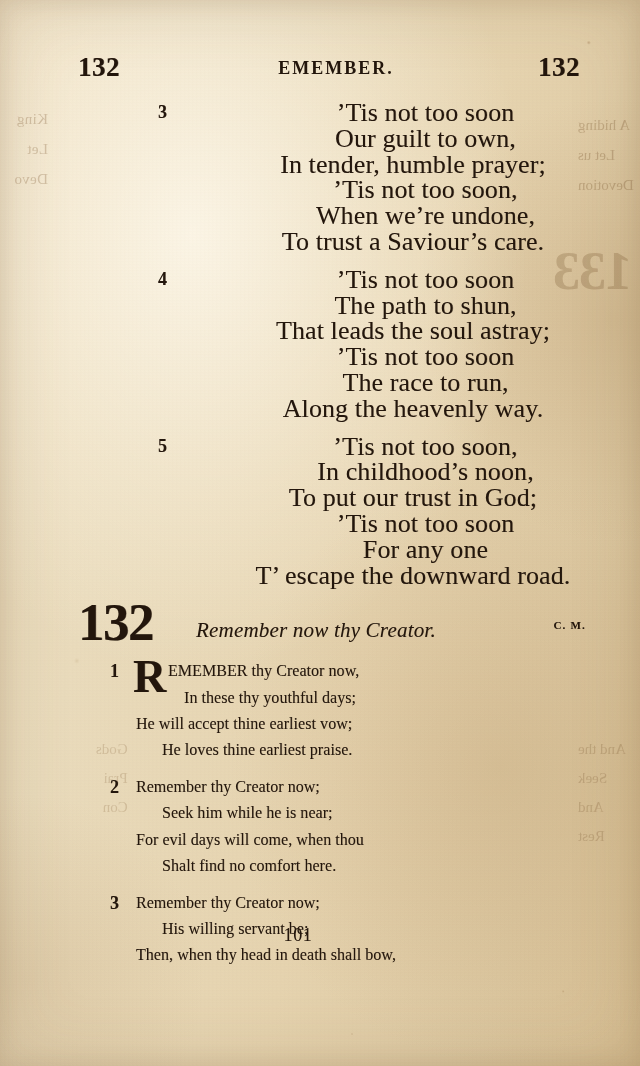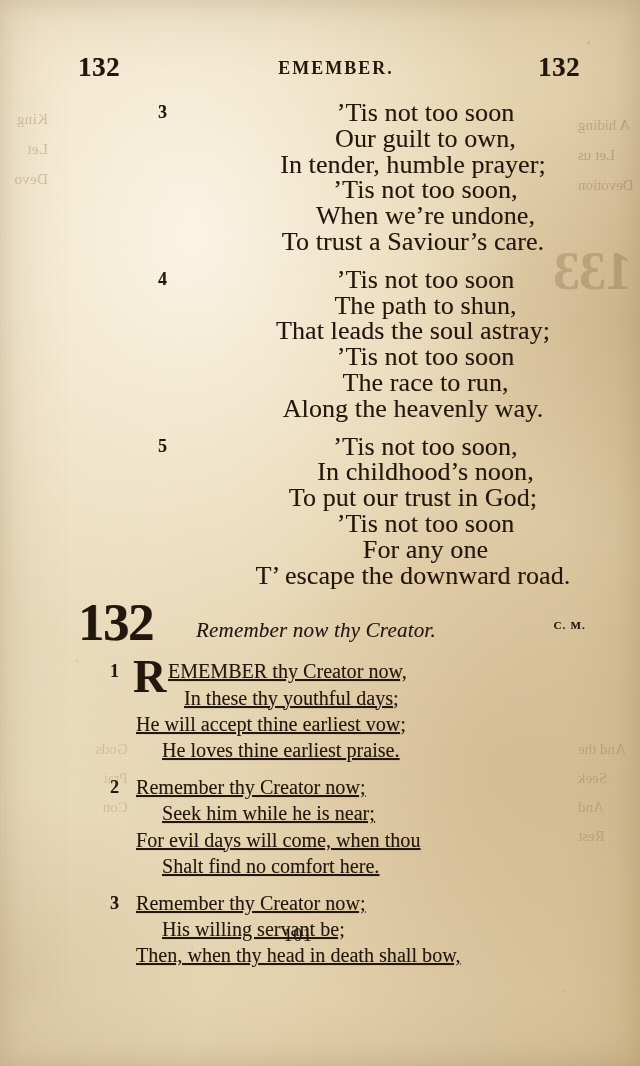--- a/index.html
+++ b/index.html
@@ -166,26 +166,25 @@
     top: 17px;
     font-size: 11px;
     font-weight: 700;
     letter-spacing: 1.2px;
     text-shadow: 0.3px 0.25px 0 rgba(40,24,10,0.35);
   }
 
   
   .cm-stanza { position: relative; margin-bottom: 11px; }
   .cm-line {
-    font-size: 20px;
+    font-size: 16px;
     line-height: 26.2px;
     white-space: pre;
     letter-spacing: 0.05px;
     text-shadow: 0.35px 0.25px 0 rgba(40,24,10,0.30);
-    text-decoration: underline;
   }
   .cm-a { padding-left: 136px; }   
   .cm-b { padding-left: 162px; }   
   .cm-num {
     position: absolute;
     left: 110px;
     top: 0;
     font-size: 18px;
     font-weight: 700;
     line-height: 26.2px;

